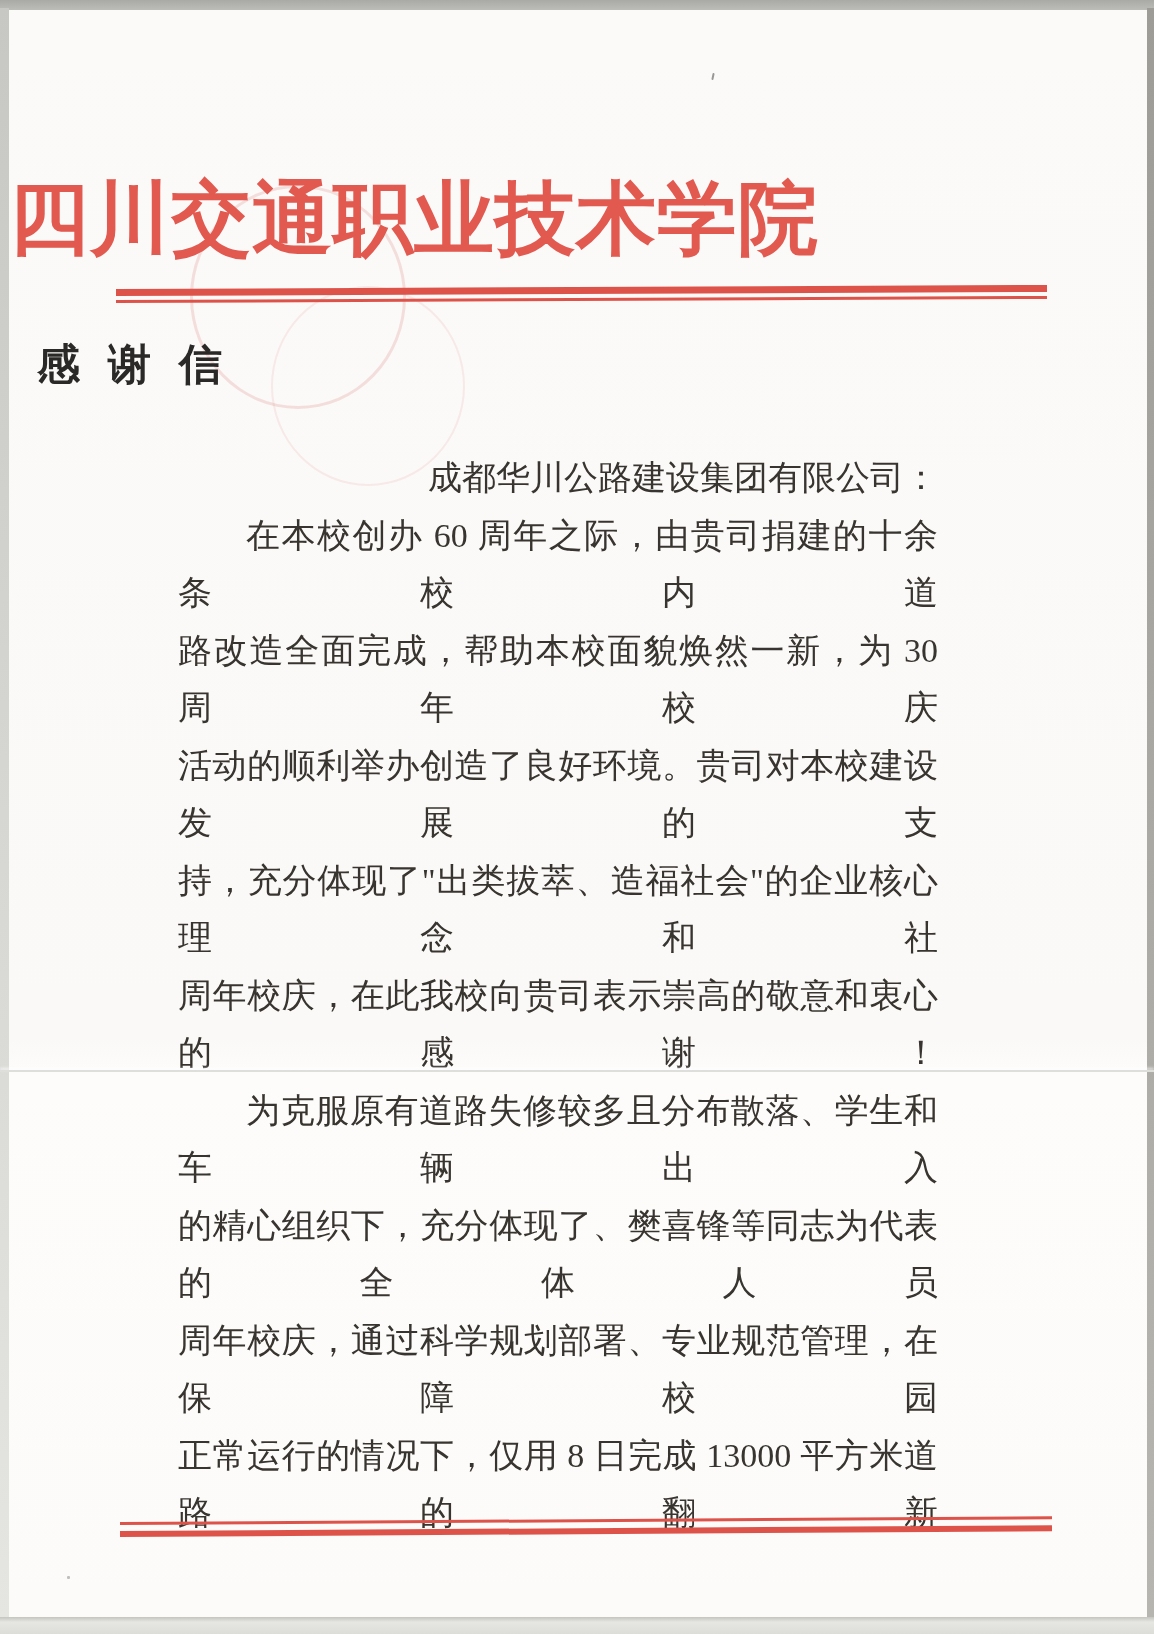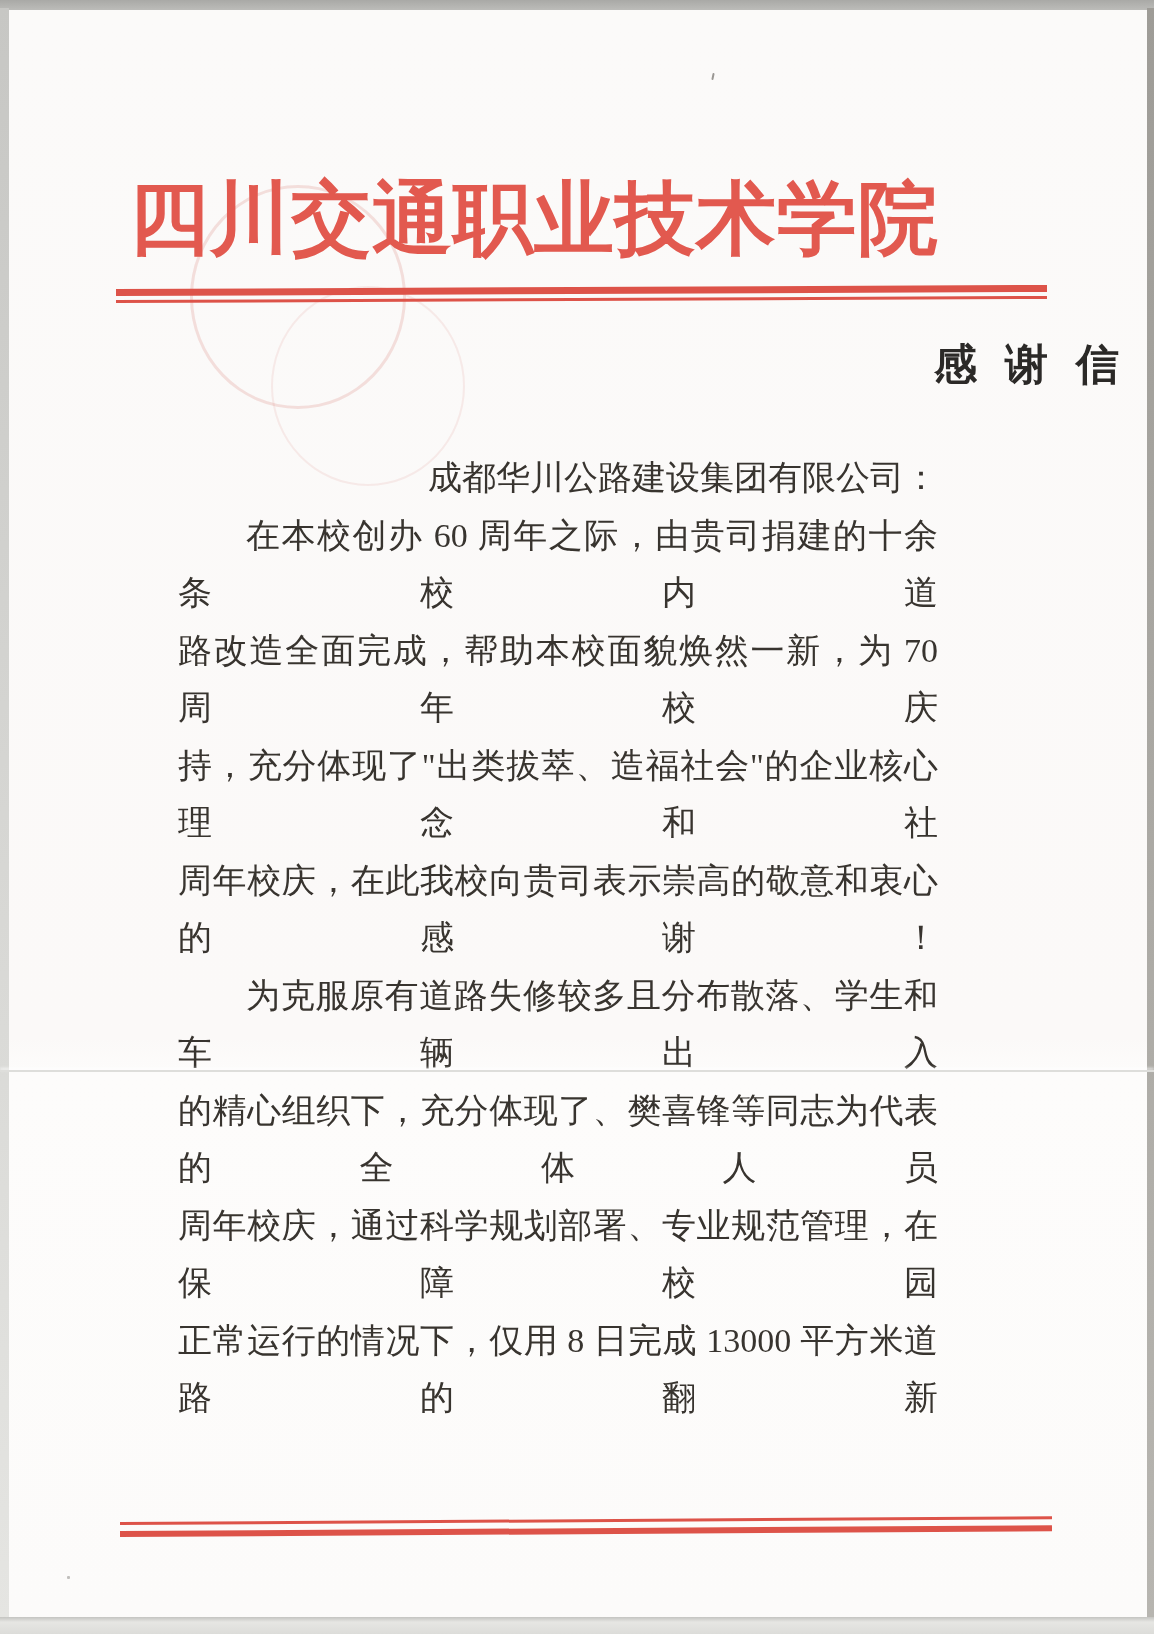--- a/index.html
+++ b/index.html
@@ -12,29 +12,29 @@
   .edge.right{right:0;top:8px;width:7px;height:1610px;background:linear-gradient(#9e9c97,#b7b5b0);}
   .edge.bottom{left:0;top:1617px;width:1154px;height:17px;background:linear-gradient(#c4c4c1,#e6e6e3 30%,#dcdcd9);}
   
   .page{position:absolute;left:9px;top:10px;width:1138px;height:1607px;
         background:linear-gradient(180deg,#fbfaf9 0%,#fbf9f8 64%,#fdfcfb 66%,#fcfbfa 100%);}
   
   .seal{position:absolute;left:181px;top:175px;width:210px;height:218px;border-radius:50%;
         border:3px solid rgba(224,150,142,0.28);}
   .seal2{position:absolute;left:262px;top:276px;width:190px;height:196px;border-radius:50%;
         border:2px solid rgba(224,150,142,0.16);}
-  .header-title{position:absolute;left:0;top:156px;width:930px;text-align:right;
+  .header-title{position:absolute;left:0;top:156px;width:930px;text-align:left;
         font-size:80px;font-weight:700;letter-spacing:1px;color:var(--title-red,#e2594f);
         white-space:nowrap;}
   .rule{position:absolute;background:var(--accent-red,#dd5349);transform:rotate(-0.25deg);transform-origin:left center;}
   .rule.h-thick{left:107px;top:279px;width:931px;height:7px;}
   .rule.h-thin{left:107px;top:290px;width:931px;height:3px;}
   .rule.f-thin{left:111px;top:1512px;width:932px;height:3px;transform:rotate(-0.35deg);}
   .rule.f-thick{left:111px;top:1521px;width:932px;height:6px;transform:rotate(-0.35deg);}
-  .doc-title{position:absolute;left:0;top:326px;width:1138px;text-align:right;
+  .doc-title{position:absolute;left:0;top:326px;width:1138px;text-align:left;
         font-size:43px;font-weight:700;color:#2b2927;letter-spacing:28px;text-indent:28px;
         white-space:nowrap;}
   .letter-body{position:absolute;left:169px;top:439px;width:760px;
         font-size:34px;line-height:57.5px;color:var(--body-text,#38342f);}
   .salutation{text-align:right;}
   .para .line{text-align:justify;text-align-last:justify;text-justify:inter-character;}
   .para .line:first-child{text-indent:2em;}
   
   .seam{position:absolute;left:0;top:1070px;width:1154px;height:2px;background:#dededb;
         box-shadow:0 -2px 3px rgba(255,255,255,0.8);}
@@ -59,21 +59,22 @@
 
     <div class="rule h-thick"></div>
     <div class="rule h-thin"></div>
 
     <div class="doc-title">感谢信</div>
 
     <div class="letter-body">
       <div class="salutation">成都华川公路建设集团有限公司：</div>
       <div class="para">
           <div class="line">在本校创办 60 周年之际，由贵司捐建的十余条校内道</div>
-          <div class="line">路改造全面完成，帮助本校面貌焕然一新，为 70 周年校庆</div>
+          <div class="line">路改造全面完成，帮助本校面貌焕然一新，为 30 周年校庆</div>
+          <div class="line">活动的顺利举办创造了良好环境。贵司对本校建设发展的支</div>
           <div class="line">持，充分体现了"出类拔萃、造福社会"的企业核心理念和社</div>
           <div class="line">周年校庆，在此我校向贵司表示崇高的敬意和衷心的感谢！</div>
         </div>
       <div class="para">
           <div class="line">为克服原有道路失修较多且分布散落、学生和车辆出入</div>
           <div class="line">的精心组织下，充分体现了、樊喜锋等同志为代表的全体人员</div>
           <div class="line">周年校庆，通过科学规划部署、专业规范管理，在保障校园</div>
           <div class="line">正常运行的情况下，仅用 8 日完成 13000 平方米道路的翻新</div>
         </div>
 

